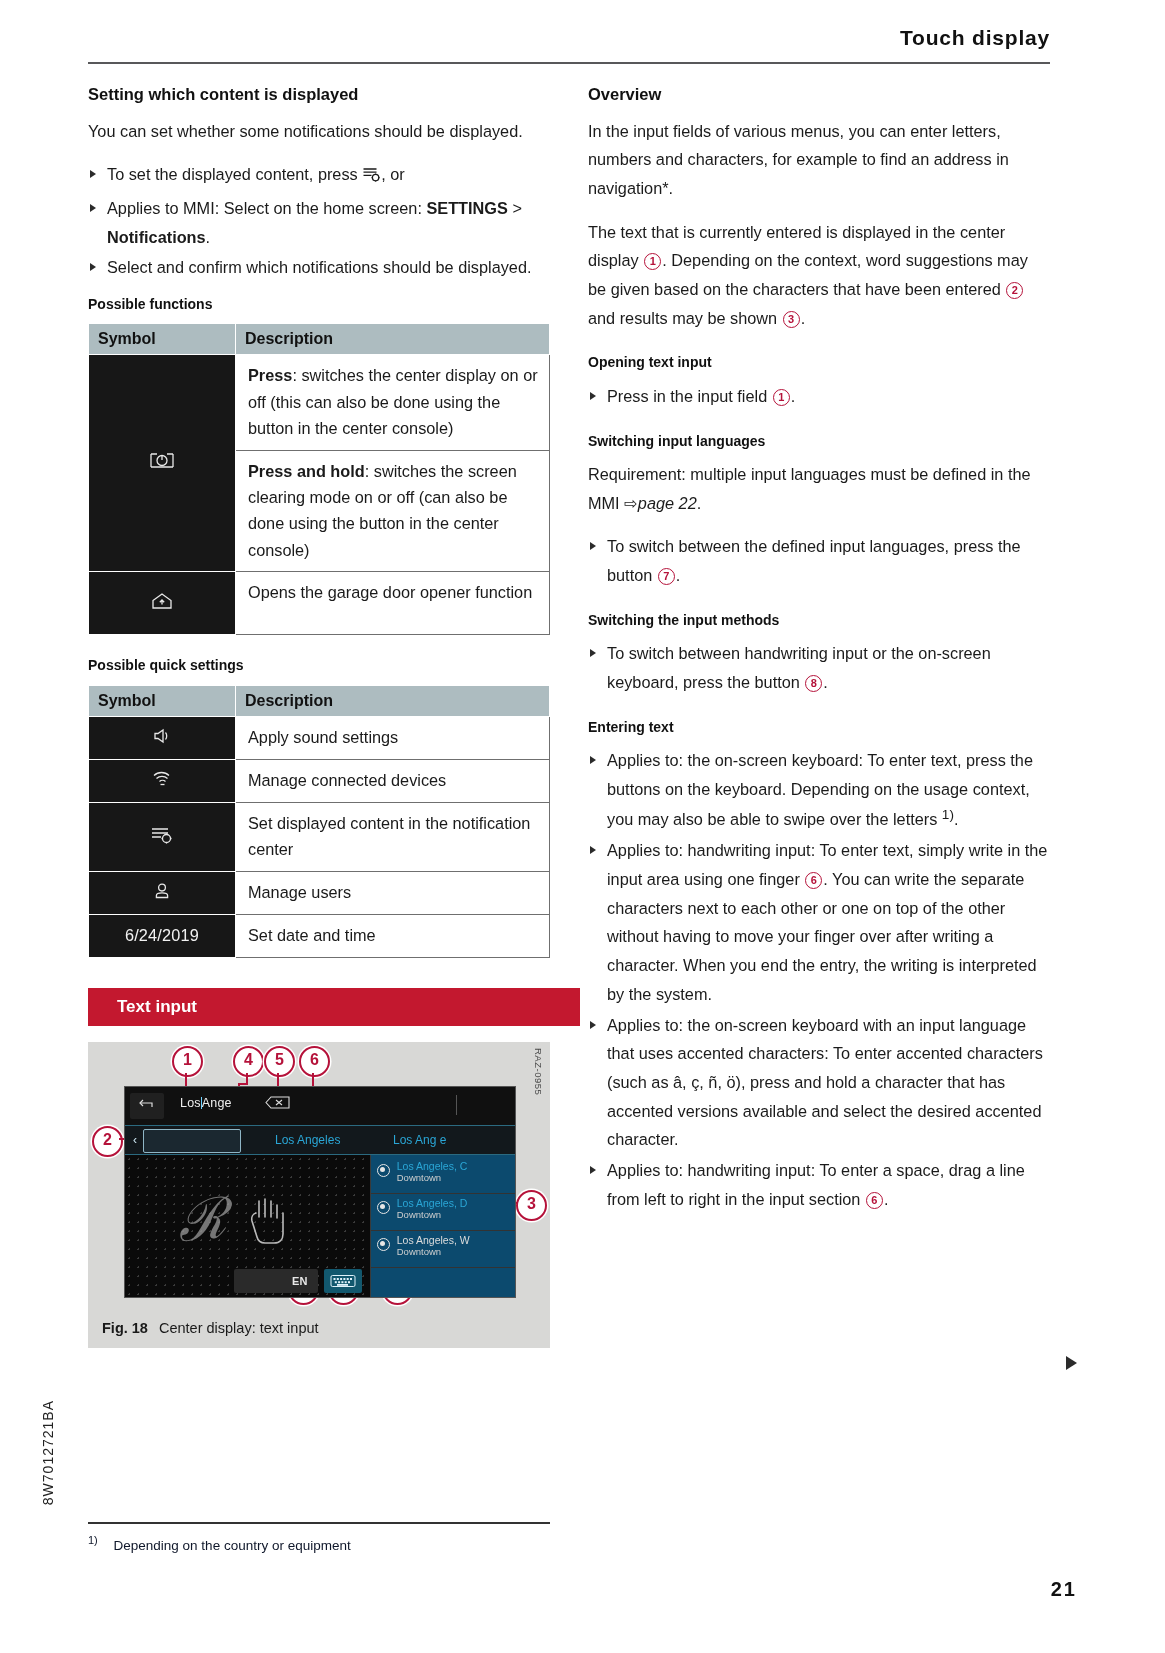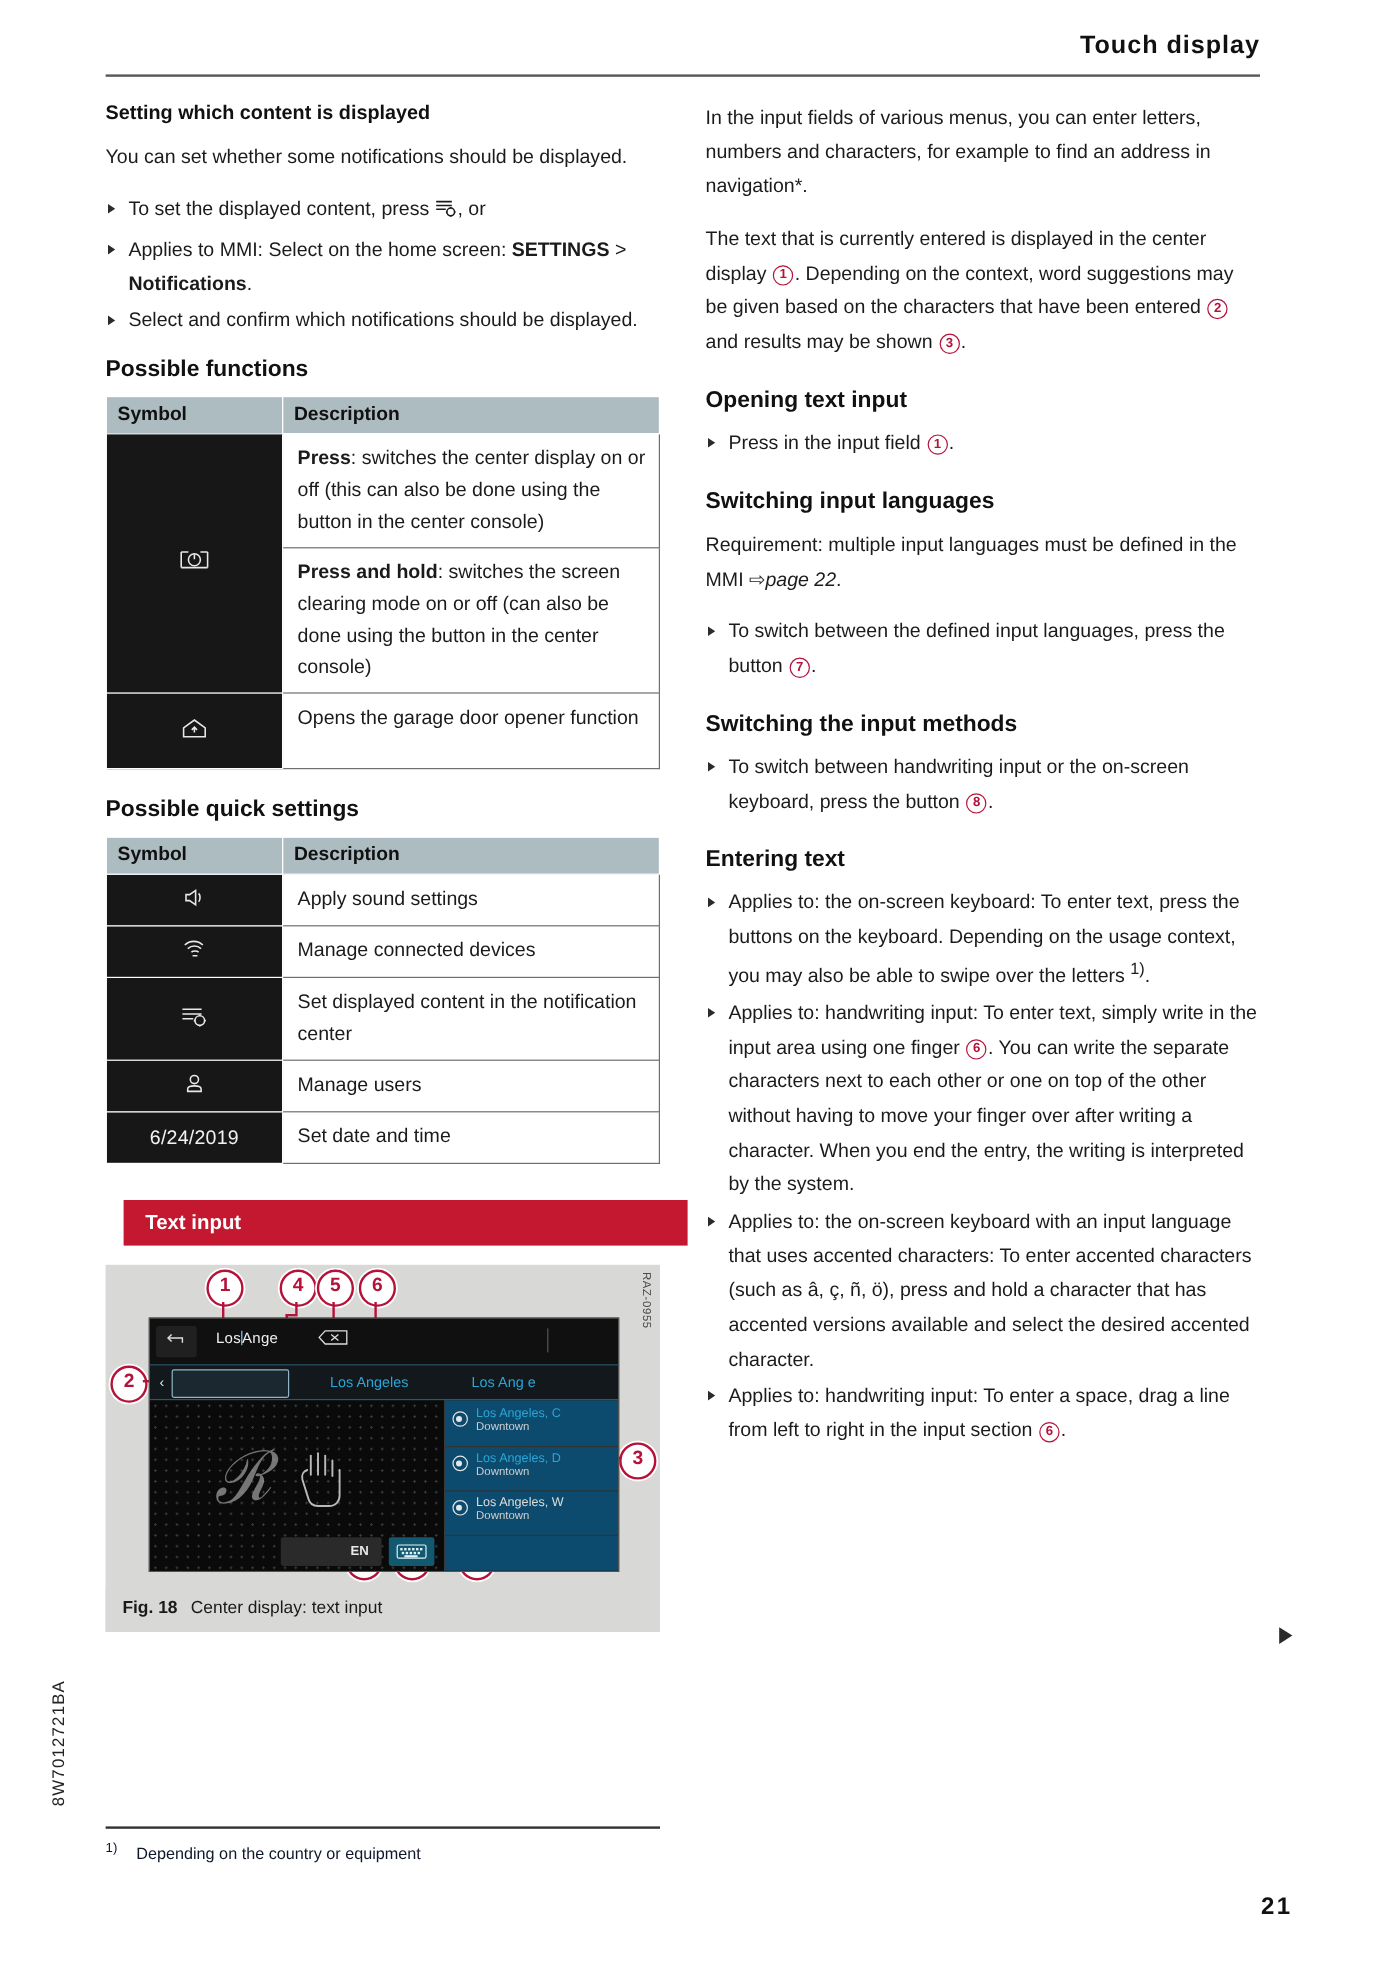--- a/index.html
+++ b/index.html
@@ -24,21 +24,21 @@
 
   
   .col{position:absolute;top:84px;width:462px;}
   .col-left{left:88px;}
   .col-right{left:588px;}
 
   h2.sec{
     font-size:16.5px;font-weight:bold;margin:0 0 12px 0;line-height:1.25;color:#111;
   }
   h3.sub{
-    font-size:19px;font-weight:bold;margin:22px 0 10px 0;line-height:1.25;color:#111;
+    font-size:14px;font-weight:bold;margin:22px 0 10px 0;line-height:1.25;color:#111;
   }
   p.body{
     font-size:16.3px;line-height:1.76;margin:0 0 15px 0;color:#1b1b1b;
   }
   ul.bullets{list-style:none;margin:0 0 14px 0;padding:0;}
   ul.bullets li{
     font-size:16.3px;line-height:1.76;margin:0 0 2px 0;padding-left:19px;
     position:relative;color:#1b1b1b;
   }
   ul.bullets li::before{
@@ -75,21 +75,21 @@
     border:1px solid #6f6f6f;border-left:none;vertical-align:top;
   }
   table.sym td.dateval{
     font-size:16.3px;color:#f2f2f2;font-family:"Liberation Sans",sans-serif;
     letter-spacing:.2px;
   }
 
   
   .redbar{
     background:#c3182f;color:#fff;font-size:17px;font-weight:bold;
-    padding:9px 18px;width:434px;margin:15px;
+    padding:9px 29px;width:434px;margin:0;
   }
 
   
   .figbox{
     background:#d8d8d6;width:462px;box-sizing:border-box;padding:0;
     position:relative;margin-top:16px;
   }
   .figcanvas{position:relative;height:268px;width:462px;overflow:hidden;}
   .razlabel{
     position:absolute;right:6px;top:6px;font-size:9.5px;color:#4a4a4a;
@@ -485,20 +485,21 @@
 
       <div class="figcaption">
         <b>Fig. 18</b>
         <span style="margin-left:7px">Center display: text input</span>
       </div>
     </div>
   </div>
 
   <div class="col col-right">
 
+    <h2 class="sec">Overview</h2>
     <p class="body">In the input fields of various menus, you can enter letters, numbers and characters, for example to find an address in navigation*.</p>
     <p class="body"><span>The text that is currently entered is displayed in the center display </span><span class="circ">1</span><span>. Depending on the context, word suggestions may be given based on the characters that have been entered </span><span class="circ">2</span><span> and results may be shown </span><span class="circ">3</span><span>.</span></p>
 
     <h3 class="sub">Opening text input</h3>
     <ul class="bullets">
       <li><span>Press in the input field </span><span class="circ">1</span><span>.</span></li>
     </ul>
 
     <h3 class="sub">Switching input languages</h3>
     <p class="body"><span>Requirement: multiple input languages must be defined in the MMI </span><span>⇨</span><i>page 22</i><span>.</span></p>

